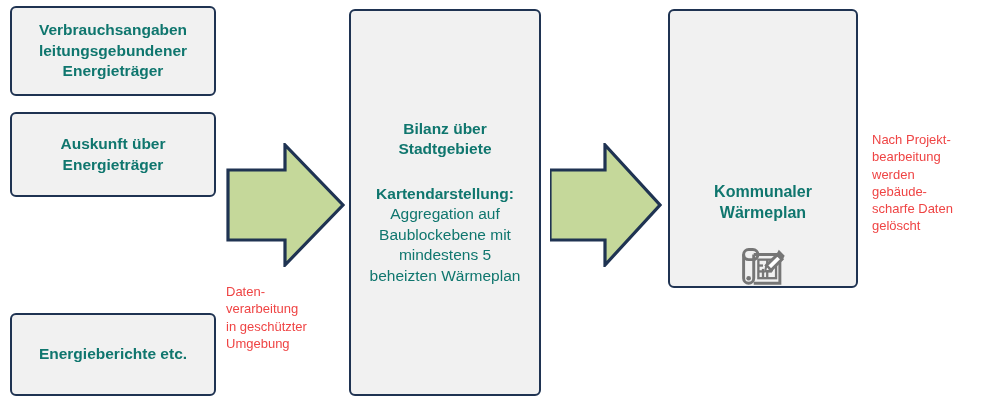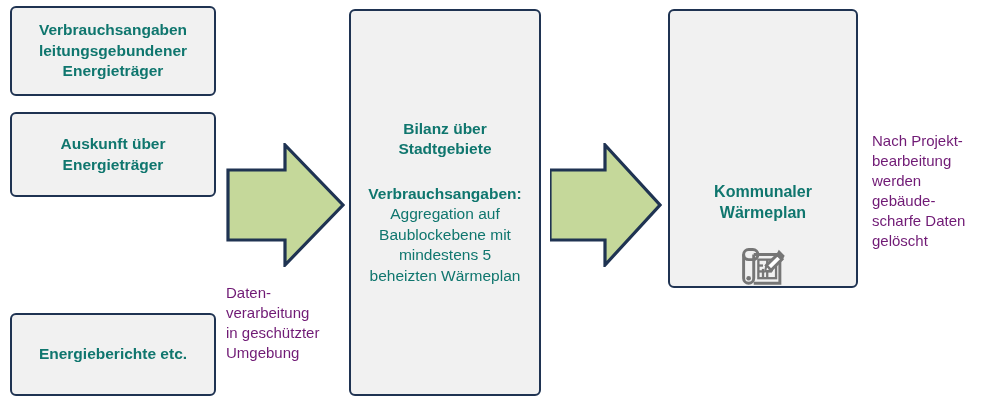--- a/index.html
+++ b/index.html
@@ -91,22 +91,22 @@
   }
 
   
   .arrow {
     position: absolute;
   }
 
   
   .note {
     position: absolute;
-    color: #701a75;
-    font-size: 15px;
+    color: #ef4444;
+    font-size: 13px;
     line-height: 1.33;
     text-align: left;
     white-space: pre-line;
   }
   #note-left  { left: 226px; top: 283px; width: 122px; }
   #note-right { left: 872px; top: 131px; width: 124px; }
 </style>
 </head>
 <body>
 
@@ -131,21 +131,21 @@
   <svg class="arrow" id="arrow-1" style="left:226px; top:143px;" width="120" height="124" viewBox="0 0 120 124">
     <polygon points="2,27 59,27 59,2 117,62 59,122 59,97 2,97" fill="#c5d89a" stroke="#1f3352" stroke-width="3.2" stroke-linejoin="miter"></polygon>
   </svg>
 
   <div class="box" id="box-bilanz">
     <div class="head">
       <span class="line">Bilanz über</span>
       <span class="line">Stadtgebiete</span>
     </div>
     <div class="body">
-      <span class="line strong">Verbrauchsangaben:</span>
+      <span class="line strong">Kartendarstellung:</span>
       <span class="line">Aggregation auf</span>
       <span class="line">Baublockebene mit</span>
       <span class="line">mindestens 5</span>
       <span class="line">beheizten Wärmeplan</span>
     </div>
   </div>
 
   <svg class="arrow" id="arrow-2" style="left:550px; top:143px;" width="112" height="124" viewBox="0 0 112 124">
     <polygon points="0,27 55,27 55,2 110,62 55,122 55,97 0,97" fill="#c5d89a" stroke="#1f3352" stroke-width="3.2" stroke-linejoin="miter"></polygon>
   </svg>

